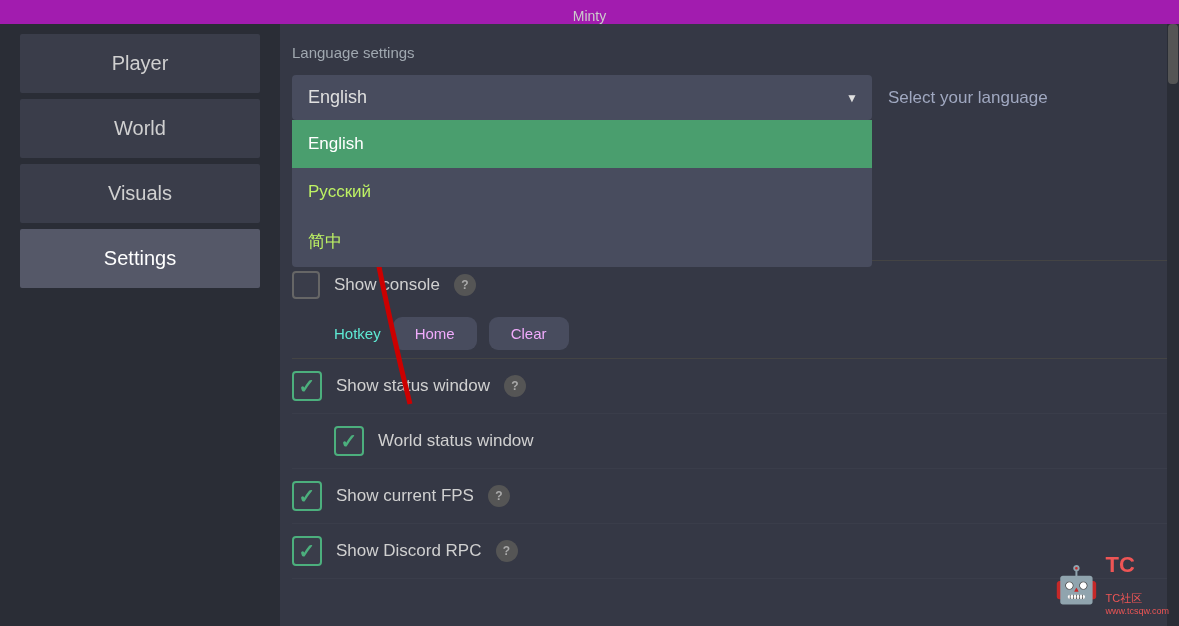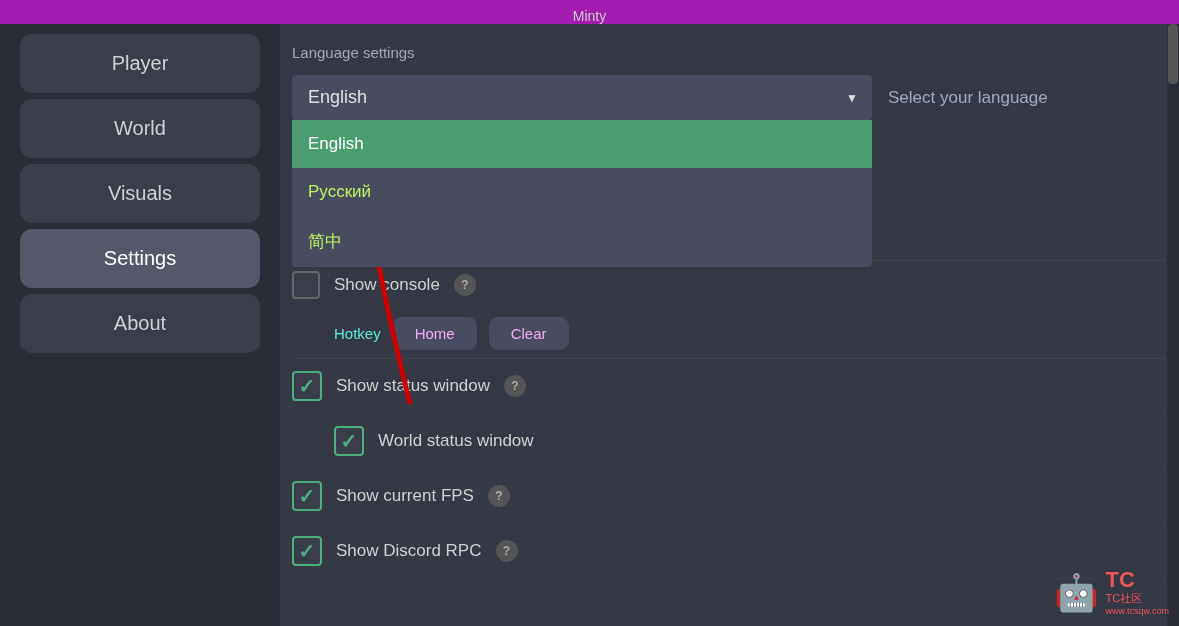--- a/index.html
+++ b/index.html
@@ -43,21 +43,21 @@
       gap: 6px;
       flex-shrink: 0;
     }
 
     .sidebar-item {
       background: #3a3d4a;
       color: #d0d0d0;
       font-size: 20px;
       font-weight: 500;
       padding: 18px 20px;
-      border-radius: 12px;
+      border-radius: 2px;
       cursor: pointer;
       text-align: center;
       border: none;
       width: 100%;
     }
 
     .sidebar-item.active {
       background: #555868;
       color: #fff;
     }
@@ -289,21 +289,20 @@
   <span>Minty</span>
 </div>
 
 <div class="main-layout">
 
   <div class="sidebar">
     <button class="sidebar-item">Player</button>
     <button class="sidebar-item">World</button>
     <button class="sidebar-item">Visuals</button>
     <button class="sidebar-item active">Settings</button>
-    <button class="sidebar-item">About</button>
   </div>
 
   <div class="content-area" style="position:relative;">
 
     <div class="section-label">Language settings</div>
 
     <div class="dropdown-row">
       <div class="dropdown-wrapper">
         <div class="dropdown-select">
           <span>English</span>
@@ -368,19 +367,19 @@
     </svg>
 
     <div class="scrollbar-track">
       <div class="scrollbar-thumb"></div>
     </div>
 
     <div class="watermark">
       <span style="font-size:36px;">🤖</span>
       <div>
         <div style="color:#e55; font-size:22px; font-weight:bold; line-height:1;">TC</div>
-        <div style="color:#e55; font-size:11px;">TC社区</div>
+        <div style="color:#e55; font-size:11px;margin-top:15px;">TC社区</div>
         <div style="color:#e55; font-size:9px;">www.tcsqw.com</div>
       </div>
     </div>
 
   </div>
 </div>
 
 </body></html>

